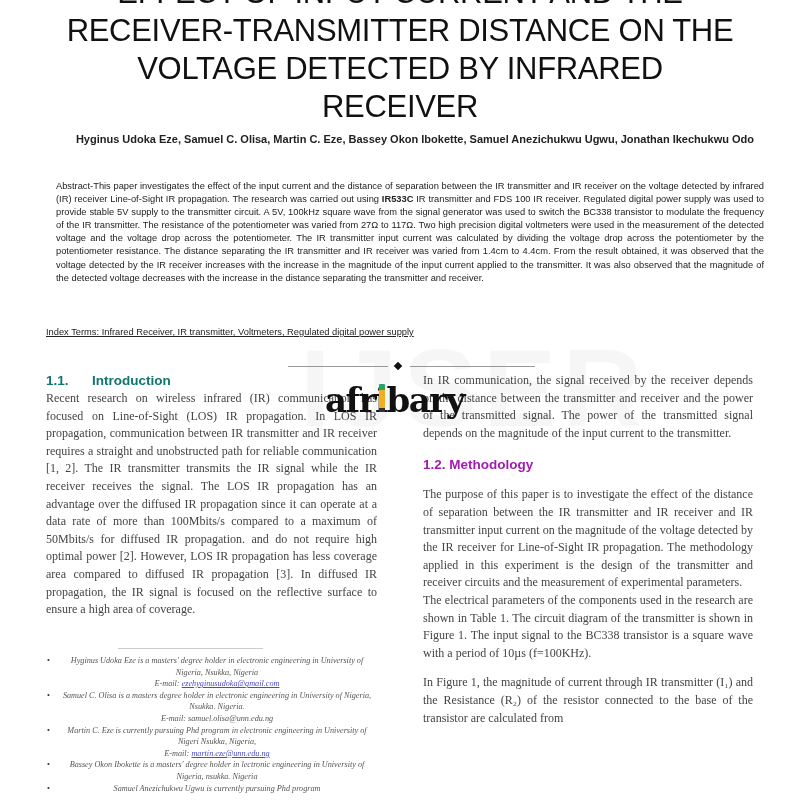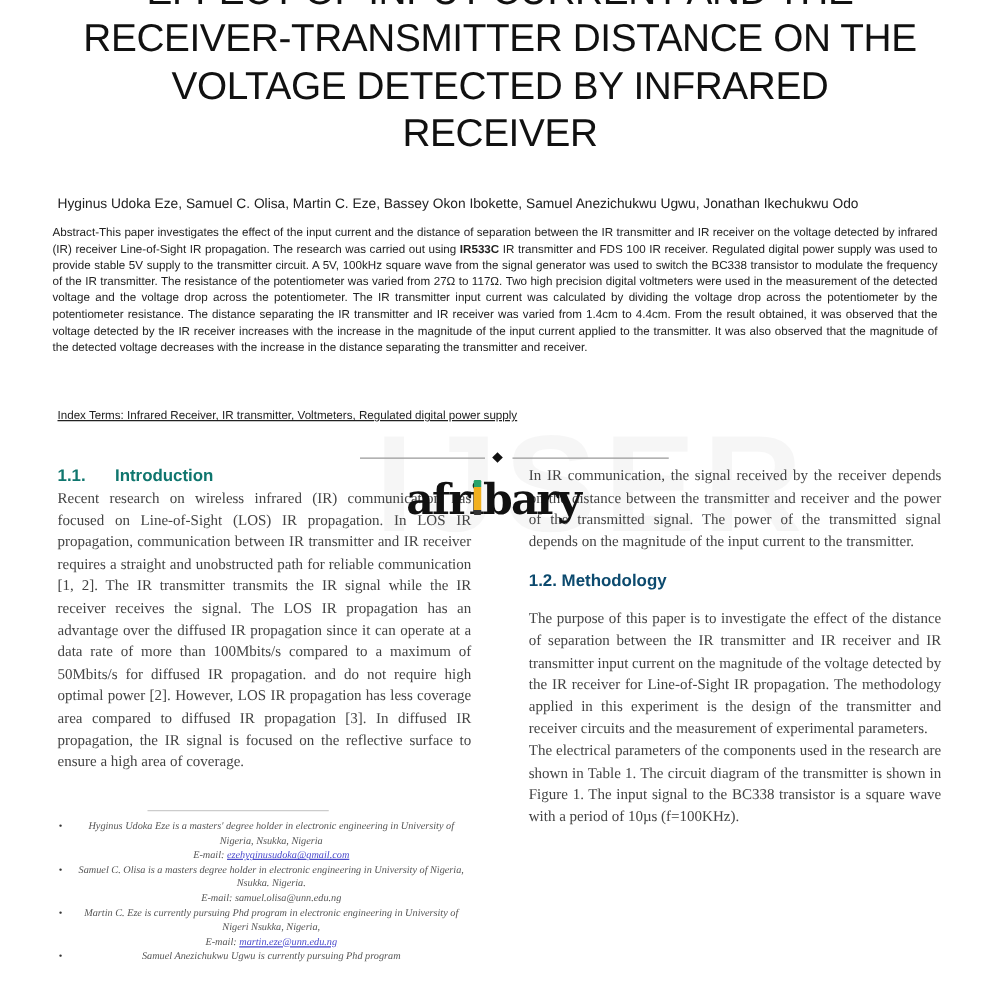--- a/index.html
+++ b/index.html
@@ -10,27 +10,27 @@
     position: absolute; left: 40px; right: 40px; top: -26px;
     text-align: center;
     font-family: "Liberation Sans", sans-serif;
     font-size: 31px; line-height: 38px; letter-spacing: -0.3px;
     color: #111;
   }
   .title div { white-space: nowrap; }
 
   .authors {
     position: absolute; left: 46px; right: 46px; top: 131px;
-    text-align: left;
+    text-align: right;
     font-family: "Liberation Sans", sans-serif;
-    font-weight: normal; font-size: 11px; line-height: 17px; color: #222; margin-top: 24px;
+    font-weight: bold; font-size: 11px; line-height: 17px; color: #222;
   }
 
   .abstract {
-    position: absolute; left: 42px; width: 708px; top: 180px;
+    position: absolute; left: 56px; width: 708px; top: 180px;
     font-family: "Liberation Sans", sans-serif;
     font-size: 9.3px; line-height: 13.1px; color: #222;
     text-align: justify;
   }
   .abstract b { font-weight: bold; }
 
   .index-terms {
     position: absolute; left: 46px; top: 327px;
     font-family: "Liberation Sans", sans-serif;
     font-size: 9.3px; color: #222; text-decoration: underline;
@@ -50,21 +50,21 @@
   .h-intro {
     font-family: Liberation Sans, sans-serif; font-size: 13.5px; color: #0f766e;
     margin: 0; line-height: 18px;
   }
   .h-intro .num { display: inline-block; width: 46px; }
 
   .para {
     font-size: 12px; line-height: 17.6px; text-align: justify; margin: 0;
   }
   .h2 {
-    font-family: "Liberation Sans", sans-serif; font-size: 13.5px; color: #0c4a6e;
+    font-family: "Liberation Sans", sans-serif; font-size: 13.5px; color: #a21caf;
     margin: 0; line-height: 18px;
   }
 
   .fn-rule { position: absolute; left: 118px; top: 648px; width: 145px; height: 1px; background: #ccc; }
   .footnotes {
     position: absolute; left: 46px; width: 330px; top: 655px;
     font-family: "Liberation Serif", serif; font-style: italic;
     font-size: 8.2px; line-height: 11.6px; color: #555;
     list-style: none; padding: 0; margin: 0; text-align: center;
   }
@@ -122,37 +122,41 @@
       <span class="num">1.1.</span><span>Introduction</span>
     </h2>
     <p class="para">Recent research on wireless infrared (IR) communication has focused on Line-of-Sight (LOS) IR propagation. In LOS IR propagation, communication between IR transmitter and IR receiver requires a straight and unobstructed path for reliable communication [1, 2]. The IR transmitter transmits the IR signal while the IR receiver receives the signal. The LOS IR propagation has an advantage over the diffused IR propagation since it can operate at a data rate of more than 100Mbits/s compared to a maximum of 50Mbits/s for diffused IR propagation. and do not require high optimal power  [2]. However, LOS IR propagation  has less coverage area compared to diffused IR propagation [3]. In diffused IR propagation, the IR signal is focused on the reflective surface to ensure a high area of coverage.</p>
   </div>
 
   <div class="col col-right">
     <p class="para">In IR communication, the signal received by the receiver depends on the distance between the transmitter and receiver and the power of the transmitted signal. The power of the transmitted signal depends on the magnitude of the input current to the transmitter.</p>
     <h2 class="h2" style="margin-top:14px;margin-bottom:12px;">1.2. Methodology</h2>
     <p class="para">The purpose of this paper is to investigate the effect of the distance of separation between the IR transmitter and IR receiver and IR transmitter input current on the magnitude of the voltage detected by the IR receiver for Line-of-Sight IR propagation. The methodology applied in this experiment is the design of the transmitter and receiver circuits and the measurement of experimental parameters.</p>
     <p class="para">The electrical parameters of the components used in the research are shown in Table 1. The circuit diagram of the transmitter is shown in Figure 1. The input signal to the BC338 transistor is a square wave with a period of 10µs (f=100KHz).</p>
+    <p class="para" style="margin-top:12px;">In Figure 1, the magnitude of current through IR transmitter (I₁) and the Resistance (R₂)  of the resistor connected to the base of the transistor are calculated from</p>
   </div>
 
   <div class="fn-rule"></div>
   <ul class="footnotes">
     <li>
       <span>Hyginus Udoka Eze is a masters' degree holder in electronic engineering in University of Nigeria, Nsukka, Nigeria</span><br>
       <span>E-mail: </span><span class="email-link">ezehyginusudoka@gmail.com</span>
     </li>
     <li>
       <span>Samuel C. Olisa is a masters degree holder in electronic engineering in University of Nigeria, Nsukka. Nigeria.</span><br>
       <span>E-mail: </span><span>samuel.olisa@unn.edu.ng</span>
     </li>
     <li>
       <span>Martin C. Eze is currently pursuing Phd program in electronic engineering in University of Nigeri  Nsukka, Nigeria,</span><br>
       <span>E-mail: </span><span class="email-link">martin.eze@unn.edu.ng</span>
     </li>
     <li>
+      <span>Bassey Okon Ibokette is a masters' degree holder in lectronic engineering in University of Nigeria, nsukka. Nigeria</span>
+    </li>
+    <li>
       <span>Samuel Anezichukwu Ugwu is currently pursuing Phd program</span>
     </li>
   </ul>
 
   <div class="watermark">
     <span class="wm-text">afribary</span>
     <span class="wm-pencil"></span>
   </div>
 
 </div>

